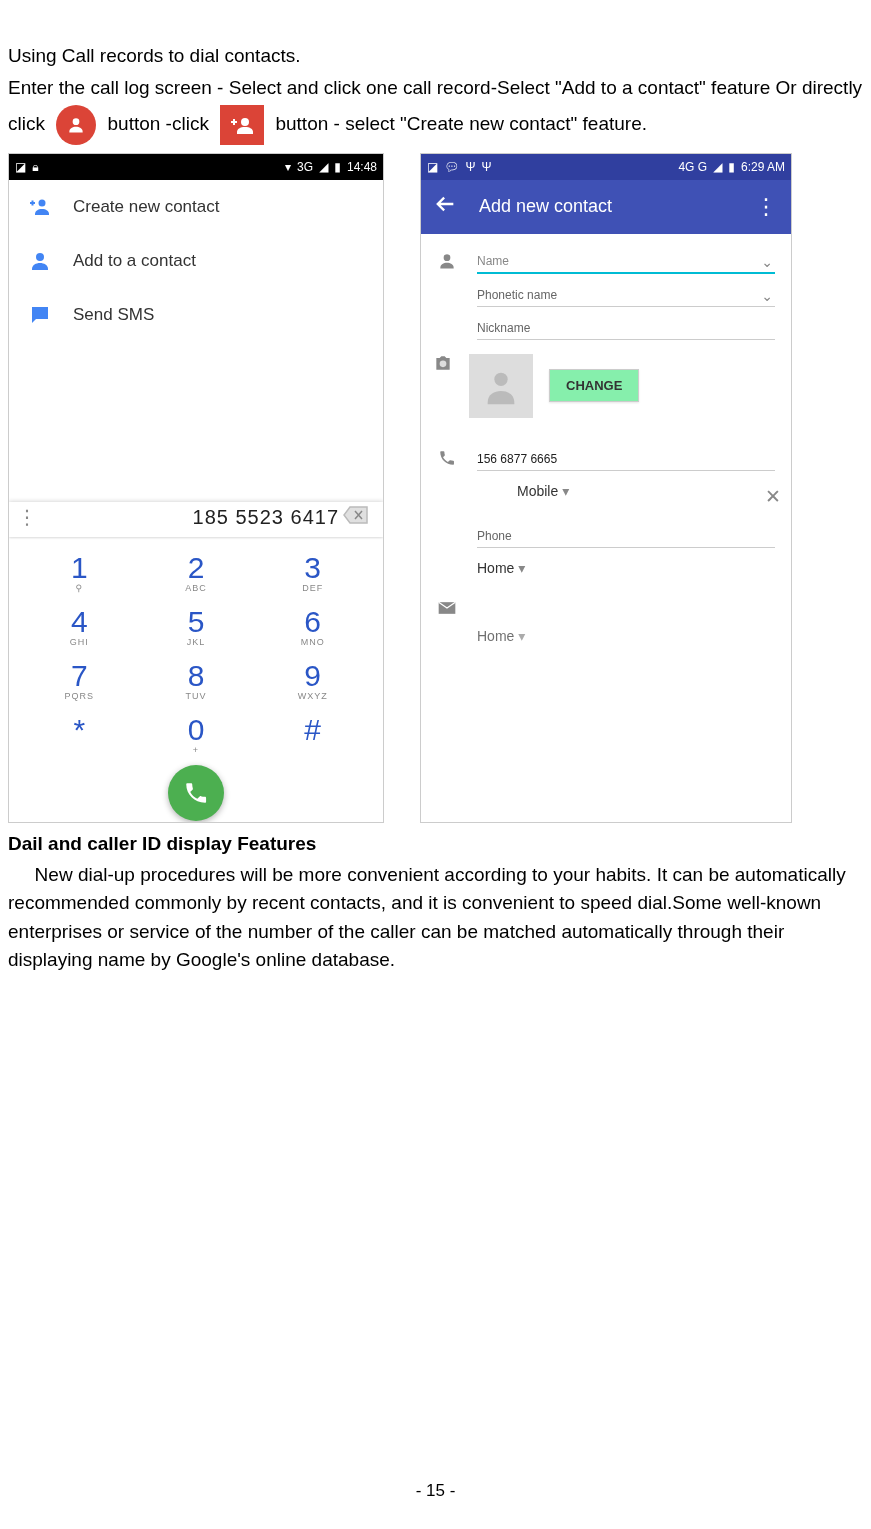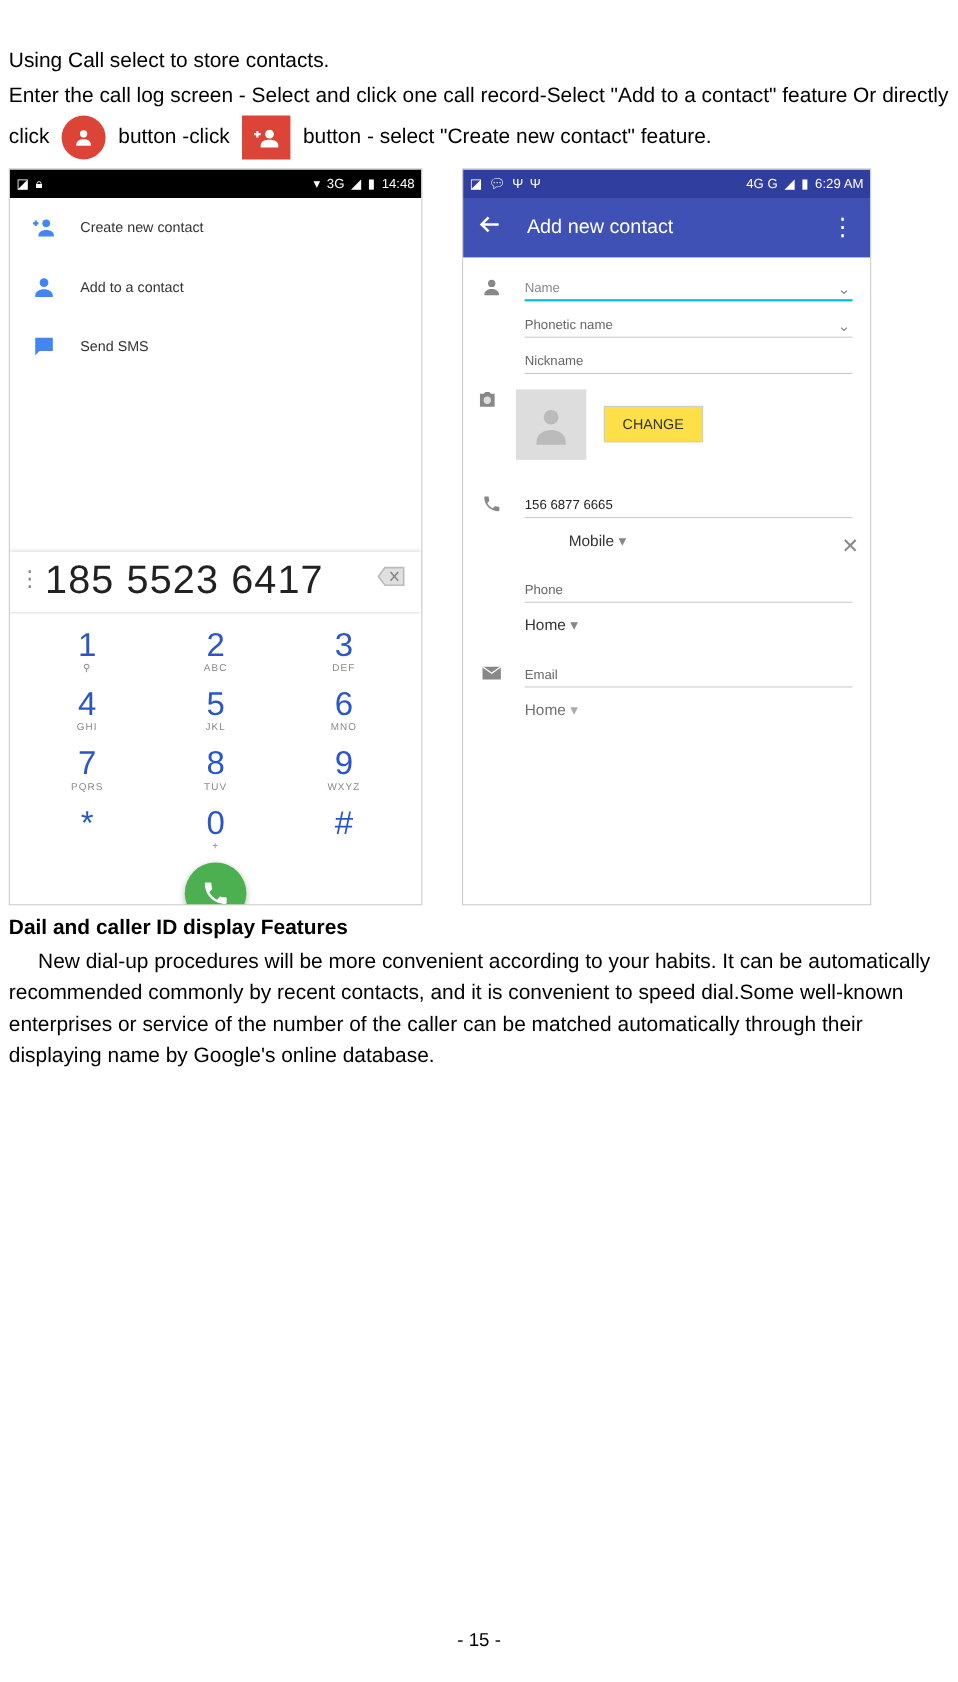--- a/index.html
+++ b/index.html
@@ -56,21 +56,21 @@
   .statusbar .left-icons, .statusbar .right-icons {
     display: flex;
     gap: 6px;
     align-items: center;
   }
   .list-item {
     display: flex;
     align-items: center;
     gap: 20px;
     padding: 14px 18px;
-    font-size: 13px;
+    font-size: 17px;
     color: #333;
   }
   .list-icon {
     width: 26px;
     height: 26px;
     display: flex;
     align-items: center;
     justify-content: center;
     color: #4285f4;
   }
@@ -82,24 +82,25 @@
     box-shadow: 0 -1px 4px rgba(0,0,0,0.15), 0 1px 2px rgba(0,0,0,0.1);
   }
   .dialer-input-row .dots {
     color: #888;
     font-size: 20px;
     width: 20px;
     text-align: center;
   }
   .dialer-input {
     flex: 1;
-    font-size: 36px;
+    font-size: 20px;
     color: #212121;
     letter-spacing: 1px;
     padding: 4px 4px;
+    text-align: right;
   }
   .backspace {
     color: #999;
   }
   .keypad {
     display: grid;
     grid-template-columns: repeat(3, 1fr);
     row-gap: 2px;
     padding: 8px 12px 0 12px;
   }
@@ -182,26 +183,27 @@
   .photo-placeholder {
     width: 64px;
     height: 64px;
     background: #ddd;
     display: flex;
     align-items: center;
     justify-content: center;
     color: #bbb;
   }
   .change-btn {
-    background: #fde047;
+    background: #86efac;
     border: 1px solid #ccc;
     padding: 8px 16px;
     font-size: 13px;
     color: #333;
     box-shadow: 0 1px 2px rgba(0,0,0,0.1);
+    font-weight: bold;
   }
   .divider-pad { height: 10px; }
   .type-select {
     display: flex;
     align-items: center;
     gap: 4px;
     font-size: 14px;
     color: #333;
     padding: 4px 0 6px 0;
     width: 120px;
@@ -222,21 +224,21 @@
     left: 0;
     right: 0;
     text-align: center;
     font-size: 17px;
   }
 </style>
 </head>
 <body>
 
 <div class="instructions">
-  <div>Using Call select to store contacts.</div>
+  <div>Using Call records to dial contacts.</div>
   <span>Enter the call log screen - Select and click one call record-Select "Add to a contact" feature Or directly click</span>
   <span class="inline-icon circle">
     <svg width="20" height="20" viewBox="0 0 24 24" fill="#fff">
         <circle cx="12" cy="8" r="4"></circle>
         <path d="M4 20c0-4 4-6 8-6s8 2 8 6v1H4z"></path>
       </svg>
   </span>
   <span>button -click</span>
   <span class="inline-icon">
     <svg width="26" height="22" viewBox="0 0 26 22" fill="#fff">
@@ -466,23 +468,20 @@
       </div>
 
       <div class="divider-pad"></div>
       <div class="form-row">
         <span class="row-icon">
           <svg width="20" height="16" viewBox="0 0 24 18" fill="#888">
               <path d="M2 2h20v14H2z"></path>
               <path d="M2 2l10 7 10-7" stroke="#fff" stroke-width="1.5" fill="none"></path>
             </svg>
         </span>
-        <div class="form-field-wrap">
-          <div class="form-field">Email</div>
-        </div>
       </div>
       <div class="form-row" style="opacity:.7;">
         <span class="row-icon"></span>
         <div class="type-select">
           <span>Home</span>
           <span style="color:#888;">▾</span>
         </div>
       </div>
     </div>
   </div>

